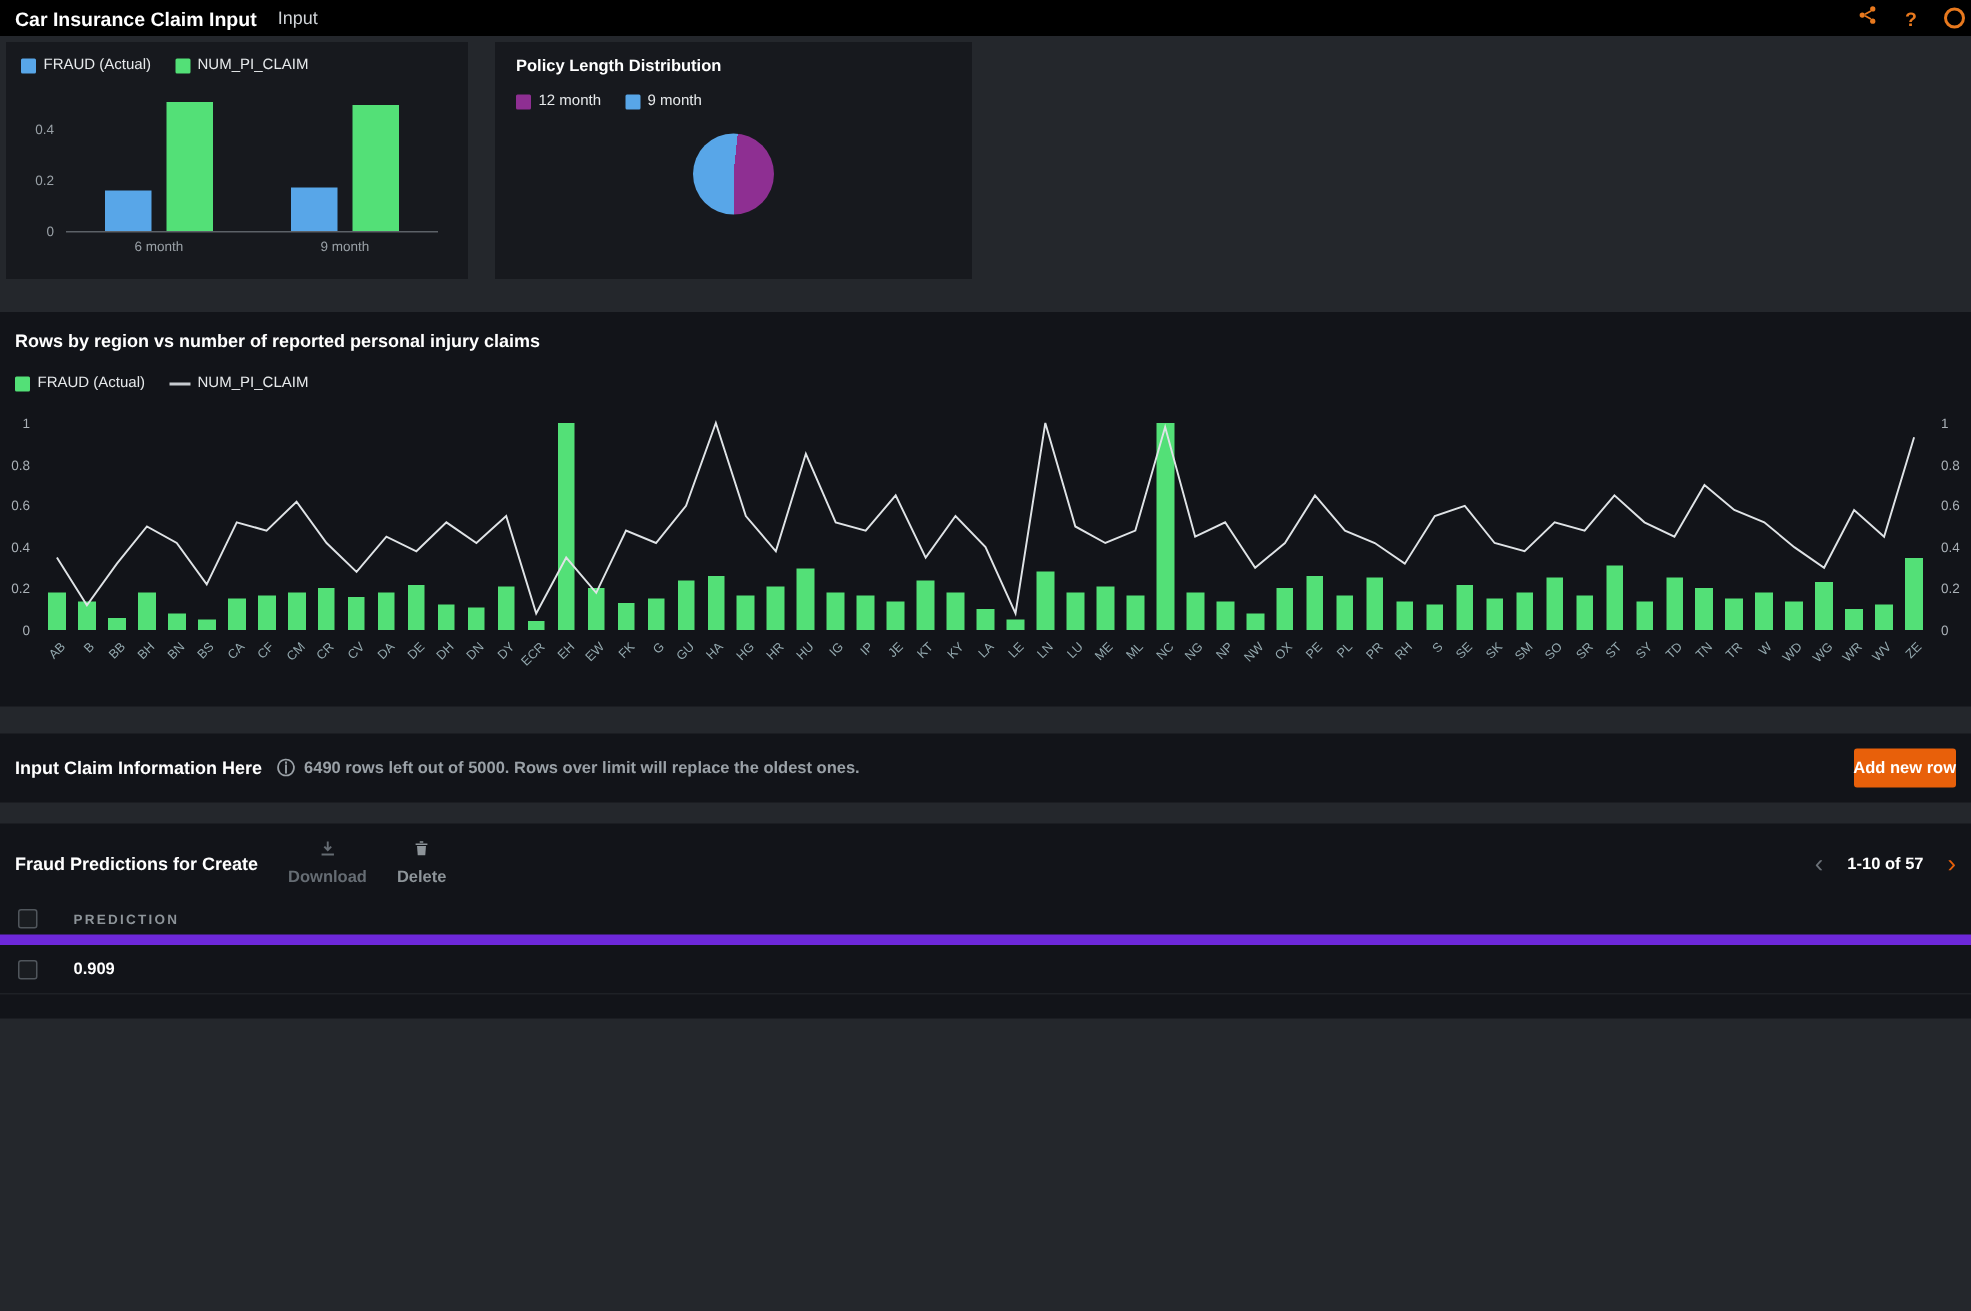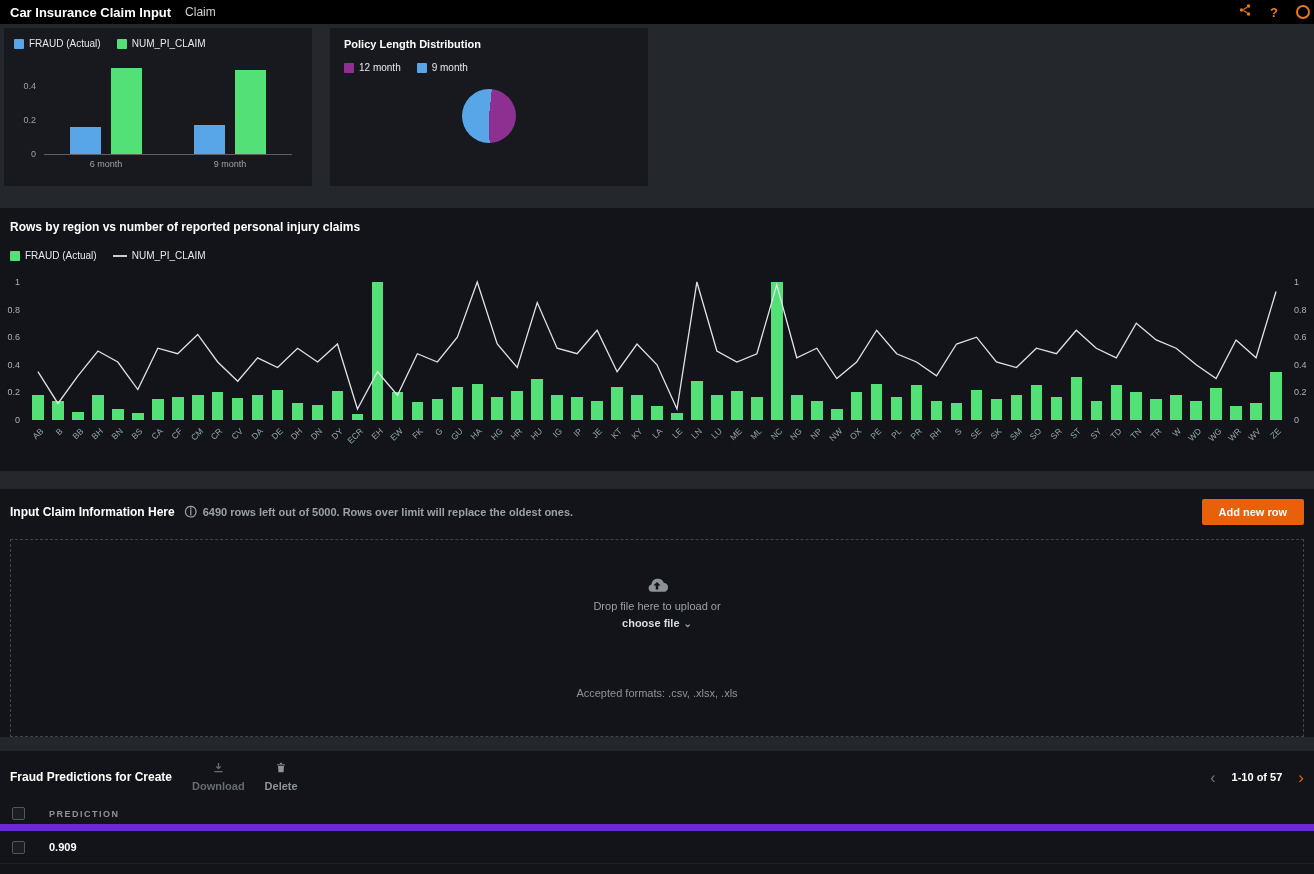--- a/index.html
+++ b/index.html
@@ -65,21 +65,21 @@
     position:absolute; top:3px; right:50%;
     transform:rotate(-45deg); transform-origin:top right;
     font-size:8.5px; color:#93a8ae; white-space:nowrap;
   }
 
   
   .input-header { display:flex; align-items:center; padding:10px 10px; gap:10px; }
   .input-title { font-size:12px; font-weight:bold; }
   .info-note { display:flex; align-items:center; gap:6px; color:#9aa1a7; font-size:11px; font-weight:bold; }
   .info-glyph { font-size:12px; }
-  .add-btn { margin-left:auto; color:#fff; font-size:11px; font-weight:bold; padding:7px 17px; border:none; border-radius:2px; cursor:pointer; font-family:inherit; }
+  .add-btn { margin-left:auto; color:#fff; font-size:11px; font-weight:bold; padding:7px 0; border:none; border-radius:2px; cursor:pointer; font-family:inherit; }
   .dropzone { margin:4px 10px 14px; border:1px dashed #3f444b; height:198px; display:flex; flex-direction:column; align-items:center; justify-content:center; color:#9aa1a7; font-size:11px; }
   .dz-line1 { margin-top:6px; }
   .choose-file { margin-top:5px; color:#d8dce0; font-weight:bold; cursor:pointer; display:flex; align-items:center; gap:4px; }
   .dz-chevron { font-size:10px; color:#9aa1a7; }
   .formats { margin-top:58px; color:#8d9499; }
 
   
   .pred-section { margin-top:14px; min-height:130px; }
   .pred-header { display:flex; align-items:center; padding:11px 10px; gap:20px; }
   .pred-title { font-size:12px; font-weight:bold; }
@@ -93,21 +93,21 @@
   .table-header { display:flex; align-items:center; height:28px; border-bottom:7px solid #6d28d9; padding:0 12px; gap:24px; }
   .col-pred { font-size:9px; letter-spacing:1.5px; color:#8d9499; font-weight:bold; }
   .checkbox { width:13px; height:13px; border:1px solid #50565c; border-radius:2px; background:#1a1d21; cursor:pointer; flex:0 0 auto; }
   .table-row { display:flex; align-items:center; height:33px; border-bottom:1px solid #1e2126; padding:0 12px; gap:24px; font-size:11px; font-weight:bold; }
 </style>
 </head>
 <body>
 
 <div class="app-header">
   <span class="app-title">Car Insurance Claim Input</span>
-  <span class="create">Claim</span>
+  <span class="create">Input</span>
   <div class="header-right">
     <span>
       <svg width="14" height="14" viewBox="0 0 24 24" fill="#e8791e">
           <circle cx="18" cy="5" r="3"></circle>
           <circle cx="6" cy="12" r="3"></circle>
           <circle cx="18" cy="19" r="3"></circle>
           <path d="M8.6 13.6l6.8 3.9 1-1.7-6.8-3.9z"></path>
           <path d="M15.4 6.5l-6.8 3.9 1 1.7 6.8-3.9z"></path>
         </svg>
     </span>
@@ -587,34 +587,20 @@
 </div>
 
 <div class="section">
   <div class="input-header">
     <span class="input-title">Input Claim Information Here</span>
     <span class="info-note">
       <span class="info-glyph">ⓘ</span>
       <span>6490 rows left out of 5000. Rows over limit will replace the oldest ones.</span>
     </span>
     <button class="add-btn" style="background: rgb(232, 96, 10);">Add new row</button>
-  </div>
-  <div class="dropzone">
-    <span>
-      <svg width="22" height="15" viewBox="0 0 24 16" fill="#8d9499">
-          <path d="M19.4 6.2A7 7 0 0 0 5.9 8 4.1 4.1 0 0 0 6.2 16H19a4.4 4.4 0 0 0 .4-9.8z"></path>
-          <path fill="#121419" d="M12 5.2l4 4h-2.6v4.3h-2.8V9.2H8z"></path>
-        </svg>
-    </span>
-    <span class="dz-line1">Drop file here to upload or</span>
-    <span class="choose-file">
-      <span>choose file</span>
-      <span class="dz-chevron">⌄</span>
-    </span>
-    <span class="formats">Accepted formats: .csv, .xlsx, .xls</span>
   </div>
 </div>
 
 <div class="section pred-section">
   <div class="pred-header">
     <span class="pred-title">Fraud Predictions for Create</span>
     <span class="tool tool-download">
       <span>
         <svg width="11" height="11" viewBox="0 0 12 12" fill="none" stroke="#656c73" stroke-width="1.4">
             <path d="M6 1v6M3.5 4.8L6 7.3 8.5 4.8"></path>

